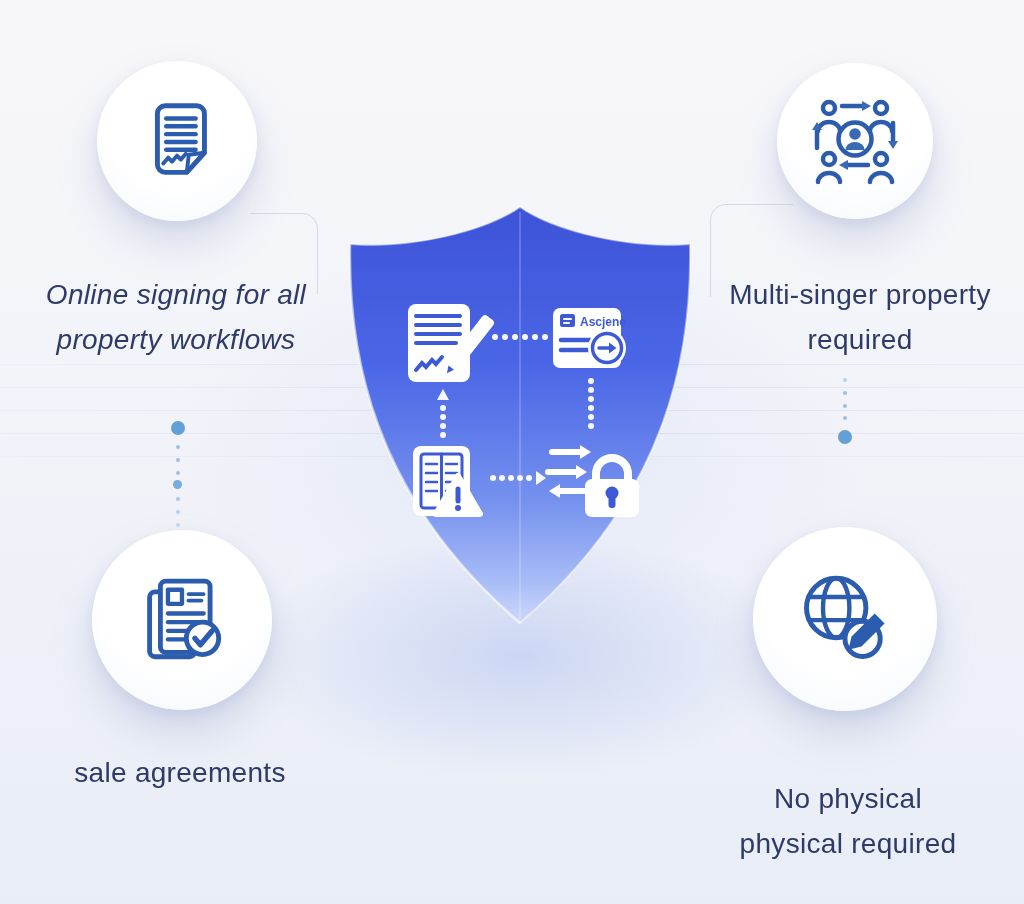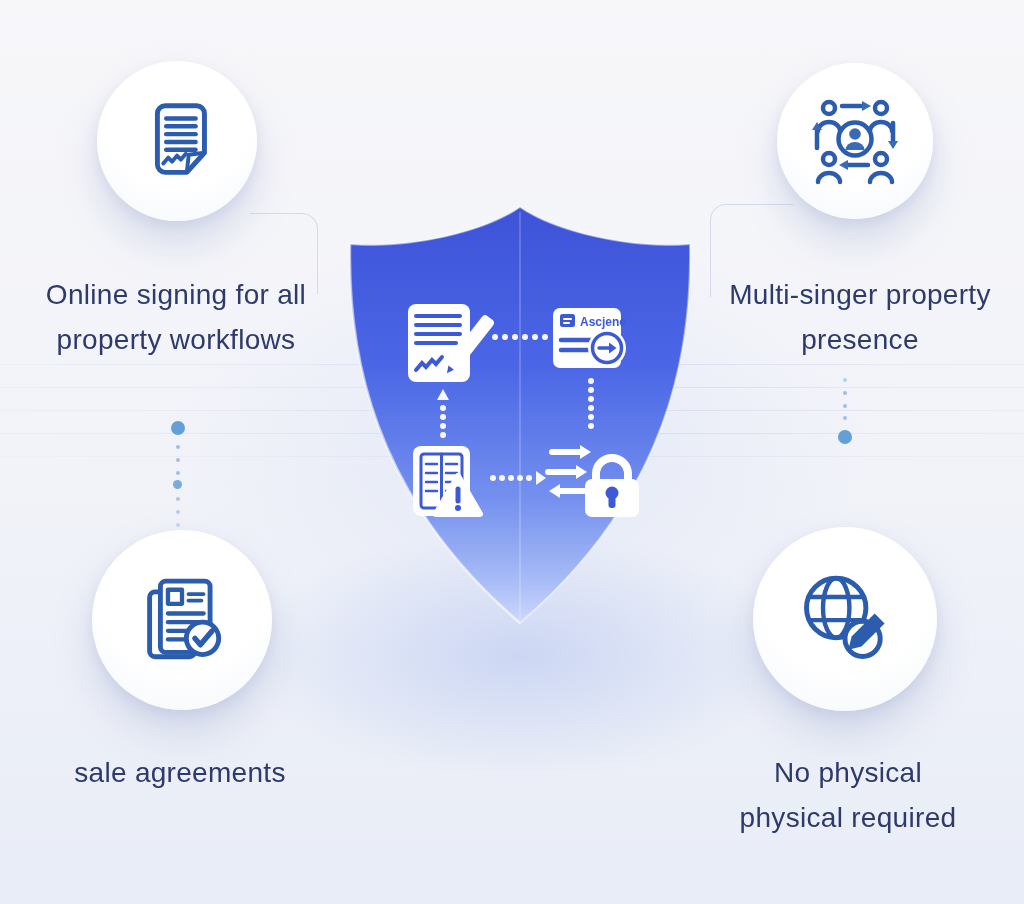--- a/index.html
+++ b/index.html
@@ -134,32 +134,32 @@
         <circle cx="42" cy="40" r="27" stroke-width="4.5"></circle>
         <ellipse cx="42" cy="40" rx="12" ry="27" stroke-width="4"></ellipse>
         <line x1="18" y1="30" x2="66" y2="30" stroke-width="4"></line>
         <line x1="18" y1="51" x2="66" y2="51" stroke-width="4"></line>
         <circle cx="66" cy="68" r="16" stroke-width="4.5" fill="#ffffff"></circle>
       </g>
       <path d="M77 45 l9 9 -21 21 -12 3 3 -12 z" fill="#2b5cad"></path>
     </svg>
   </div>
 
-  <div class="feature-label" style="left:16px;top:272px;width:320px;">
+  <div class="feature-label" style="left:16px;top:272px;width:320px;font-style:italic;">
     <div>Online signing for all</div>
     <div>property workflows</div>
   </div>
   <div class="feature-label" style="left:700px;top:272px;width:320px;">
     <div>Multi-singer property</div>
-    <div>presence</div>
+    <div>required</div>
   </div>
   <div class="feature-label" style="left:20px;top:750px;width:320px;">
     <div>sale agreements</div>
   </div>
-  <div class="feature-label" style="left:688px;top:750px;width:320px;">
+  <div class="feature-label" style="left:688px;top:776px;width:320px;">
     <div>No physical</div>
     <div>physical required</div>
   </div>
 
   <div class="shield-wrap">
     <svg width="360" height="430" viewBox="0 0 360 430">
       <defs>
         <linearGradient id="sg" x1="0" y1="0" x2="0" y2="1">
           <stop offset="0" stop-color="#3e53d8"></stop>
           <stop offset="0.38" stop-color="#4a66e6"></stop>

